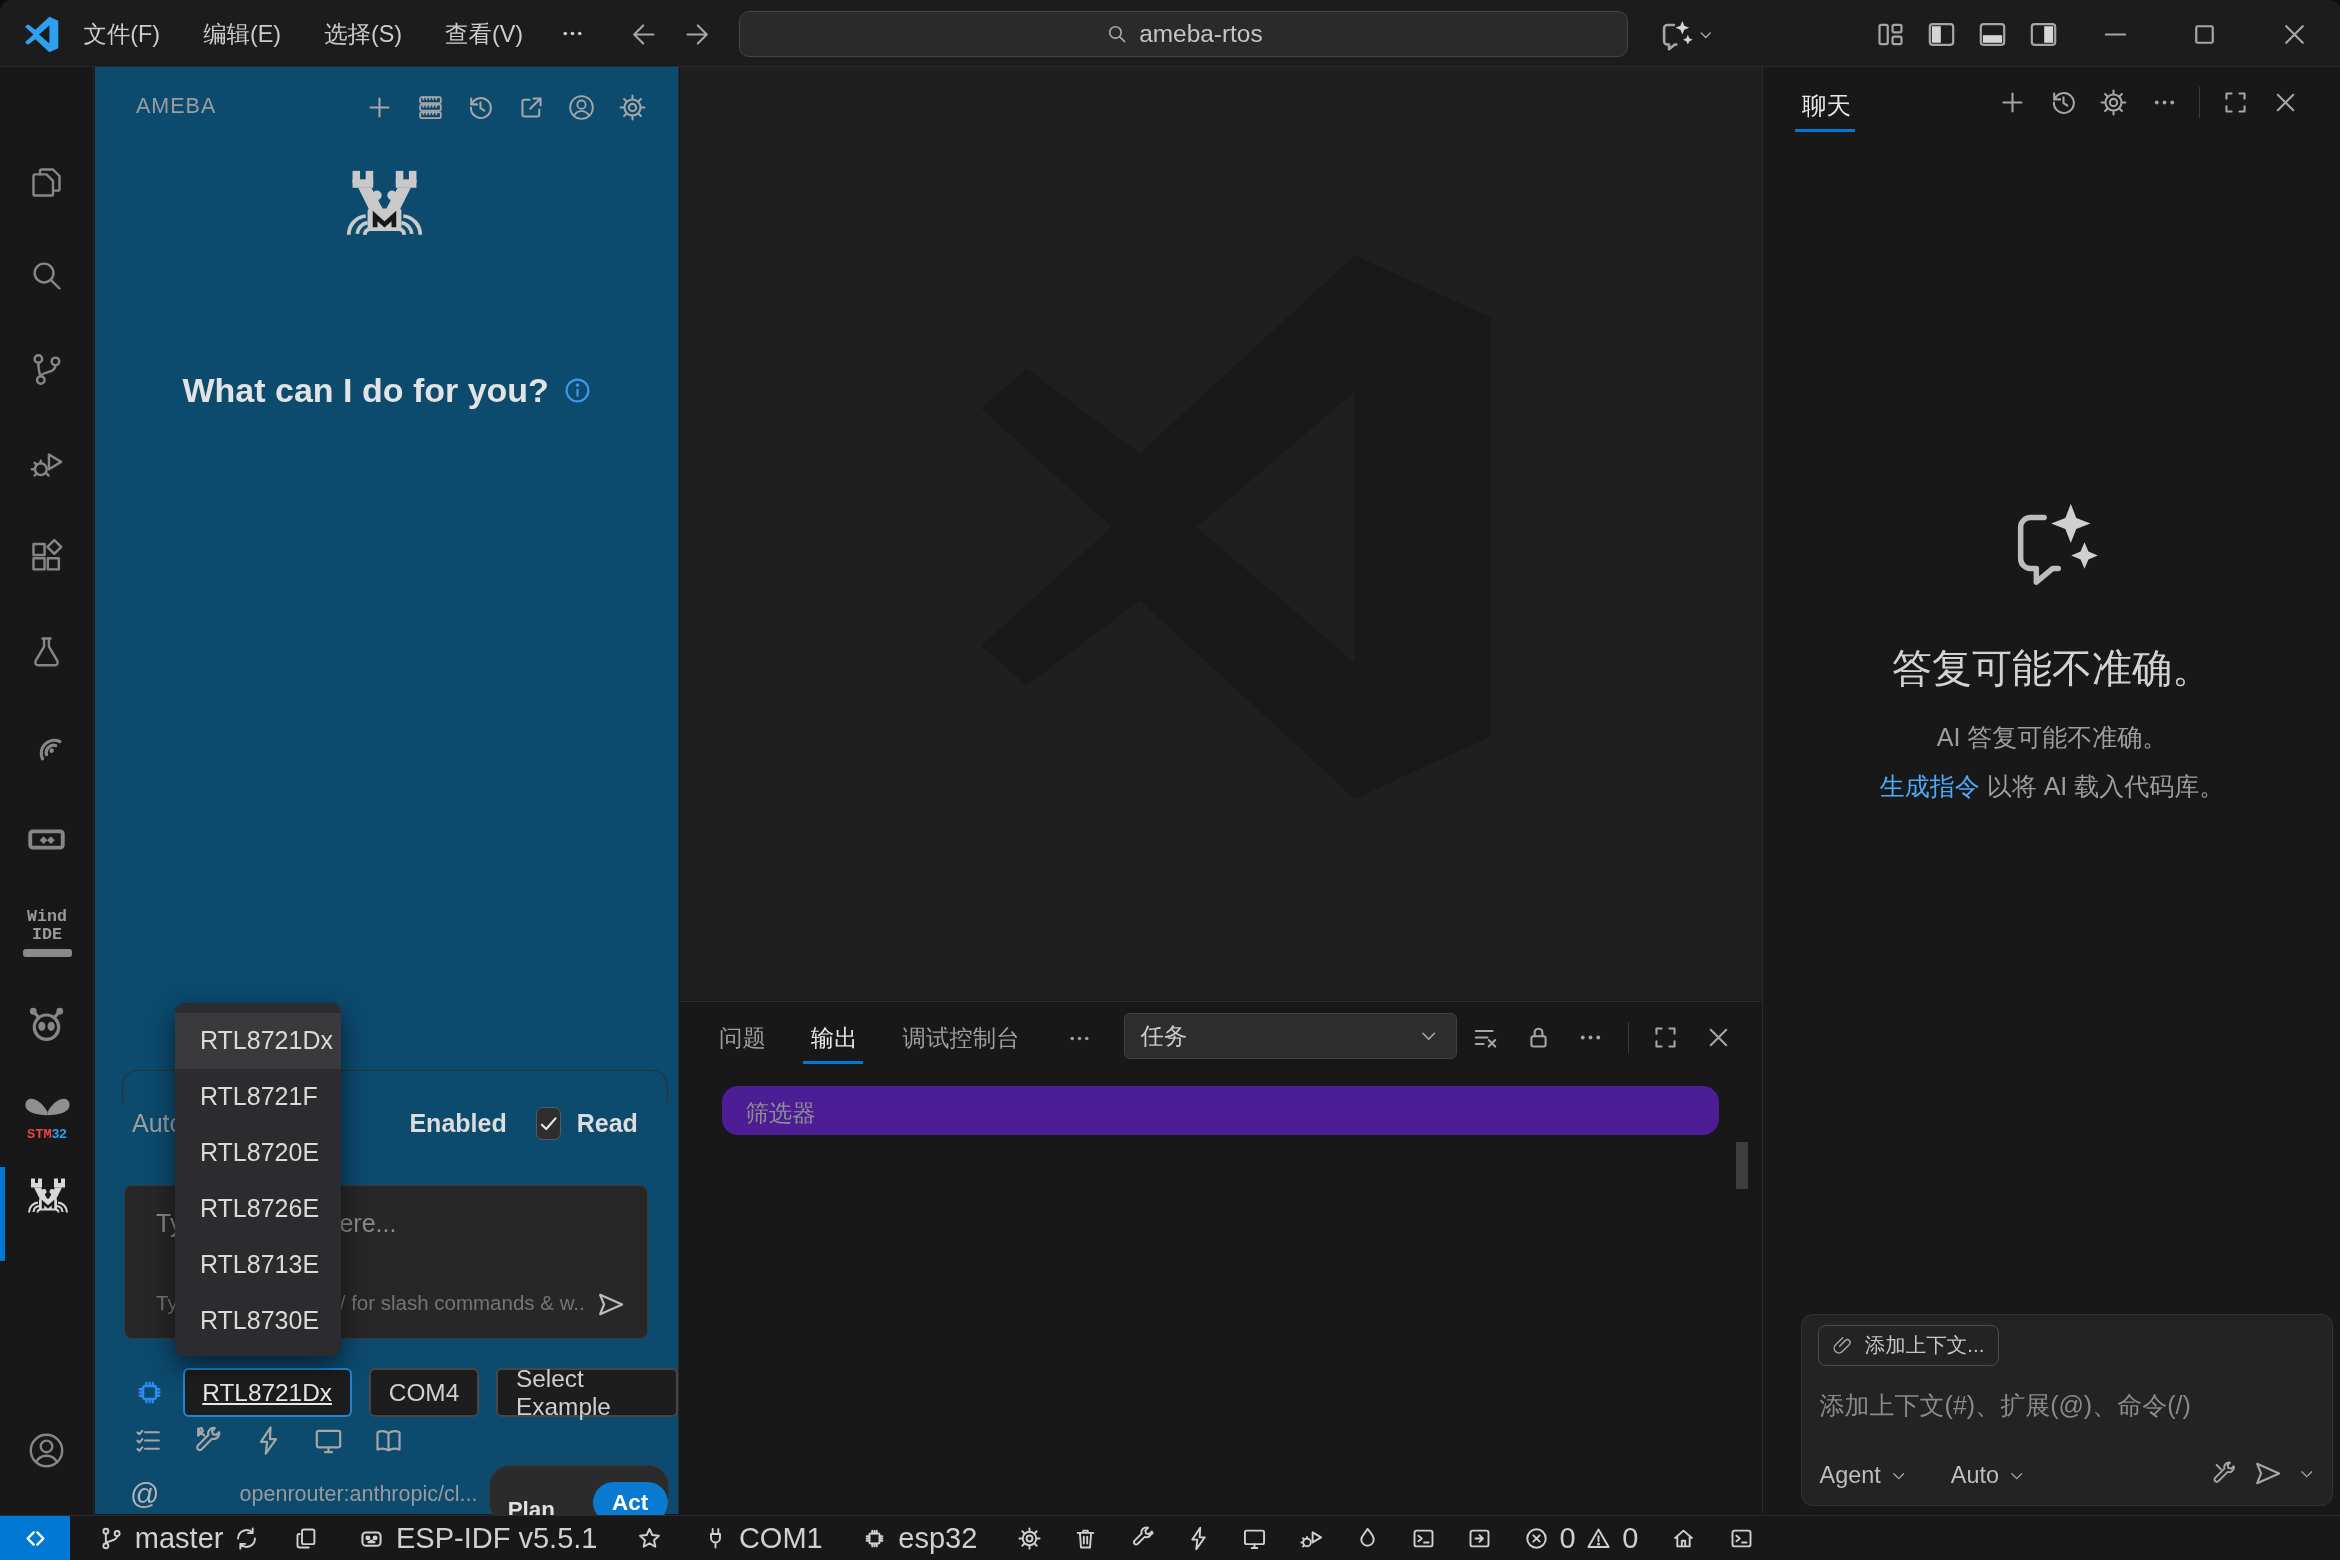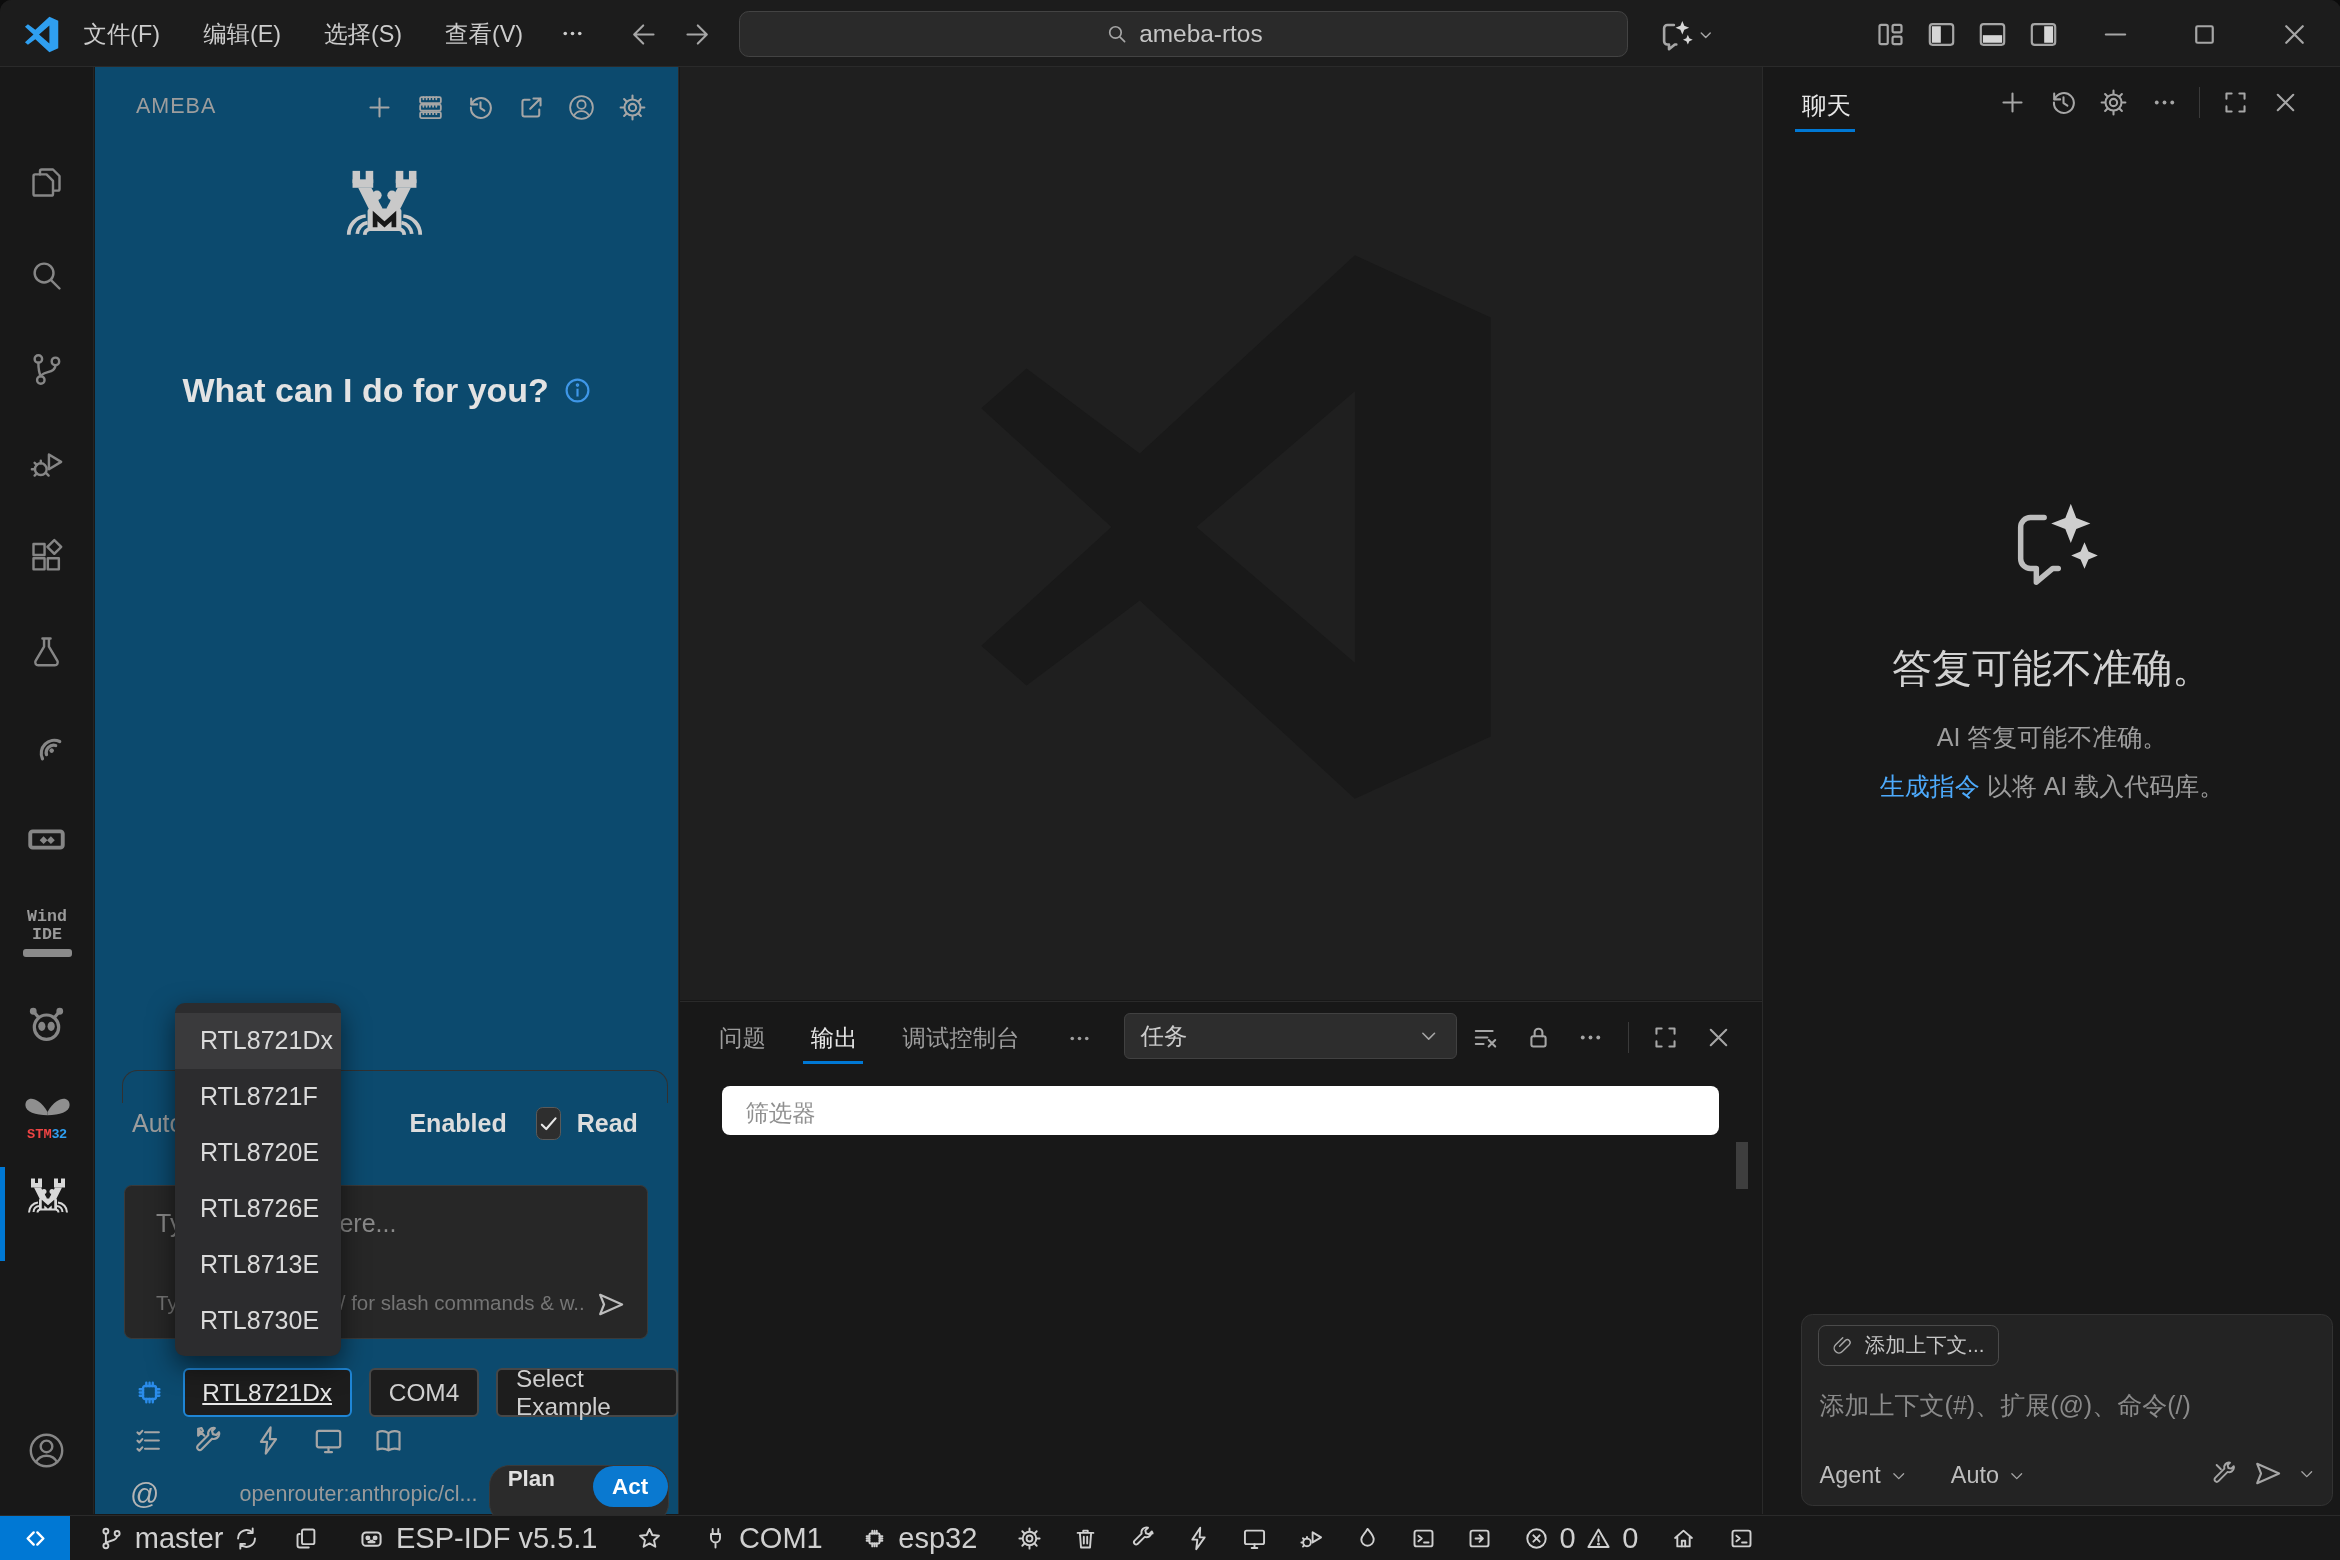--- a/index.html
+++ b/index.html
@@ -399,21 +399,21 @@
           <rect x="4" y="4" width="16" height="4.6" rx="1"></rect>
           <rect x="4" y="9.8" width="16" height="4.6" rx="1"></rect>
           <rect x="4" y="15.6" width="16" height="4.6" rx="1"></rect>
           <path d="M6.5 4v1.6M9 4v1.6M11.5 4v1.6M14 4v1.6M6.5 9.8v1.6M9 9.8v1.6M11.5 9.8v1.6M6.5 15.6v1.6M9 15.6v1.6"></path>
         </svg>
       <svg class="ic" width="29" height="29" viewBox="0 0 24 24" style="margin-left:19.5px;">
           <path d="M12 4.5V19M6 7h12M9.5 19.5h5"></path>
           <path d="M6 7l-2.3 5h4.6zM3.7 12a2.3 2.3 0 0 0 4.6 0M18 7l-2.3 5h4.6zM15.7 12a2.3 2.3 0 0 0 4.6 0"></path>
         </svg>
       <span style="margin-left:17.6px;color:#9a9a9a;font-size:21.5px;">openrouter:anthropic/cl...</span>
-      <div style="margin-left:11.7px;height:59px;background:#2b2b2b;border:1px solid #3a3a3a;border-radius:20.5px;display:flex;align-items:flex-start;gap:20px;">
+      <div style="margin-left:11.7px;height:59px;background:#2b2b2b;border:1px solid #3a3a3a;border-radius:20.5px;display:flex;align-items:flex-end;gap:20px;">
         <span style="padding:0 17.6px;color:#e0e0e0;font-size:22.4px;font-weight:bold;">Plan</span>
         <span style="height:41px;padding:0 19.5px;background:#0a79d0;border-radius:20.5px;color:#ffffff;font-size:22.4px;font-weight:bold;display:flex;align-items:center;">Act</span>
       </div>
     </div>
   </div>
 
   <div class="abs" style="left:680px;top:67px;width:1082px;height:933px;background:#1f1f1f;">
     <svg width="566" height="566" viewBox="0 0 100 100" style="position:absolute;left:256px;top:177px;">
       <path fill="#191919" fill-rule="evenodd" d="M74 2 98 13v74L74 98 36 63 16 78l-8-7 23-21L8 29l8-7 20 15L74 2zM74 26 46 50l28 24V26z"></path>
     </svg>
@@ -458,21 +458,21 @@
         </svg>
       <div style="width:1px;height:31px;background:#3a3a3a;"></div>
       <svg class="ic" width="31" height="31" viewBox="0 0 24 24">
           <path d="M5 9V5h4M15 5h4v4M19 15v4h-4M9 19H5v-4"></path>
         </svg>
       <svg class="ic" width="31" height="31" viewBox="0 0 24 24">
           <path d="M6 6l12 12M18 6 6 18"></path>
         </svg>
     </div>
 
-    <div class="abs" style="left:42px;top:84px;width:997px;height:49px;background:#ffffff;border-radius:8px;">
+    <div class="abs" style="left:42px;top:84px;width:997px;height:49px;background:#4c1d95;border-radius:16px;">
       <span style="position:absolute;left:23.4px;top:10.7px;color:#8f8f8f;font-size:23.4px;">筛选器</span>
     </div>
 
     <div class="abs" style="left:1056px;top:140px;width:11.7px;height:47px;background:#3e3e3e;"></div>
   </div>
 
   <div class="abs" style="left:1762px;top:67px;width:578px;height:1447px;background:#181818;border-left:1px solid #2a2a2a;">
     <div class="abs" style="left:39px;top:23.4px;color:#e7e7e7;font-size:24.4px;">聊天</div>
     <div class="abs" style="left:32px;top:62px;width:60px;height:2.9px;background:#0078d4;"></div>
     <div class="abs row" style="left:234px;top:19.5px;gap:19.5px;">

